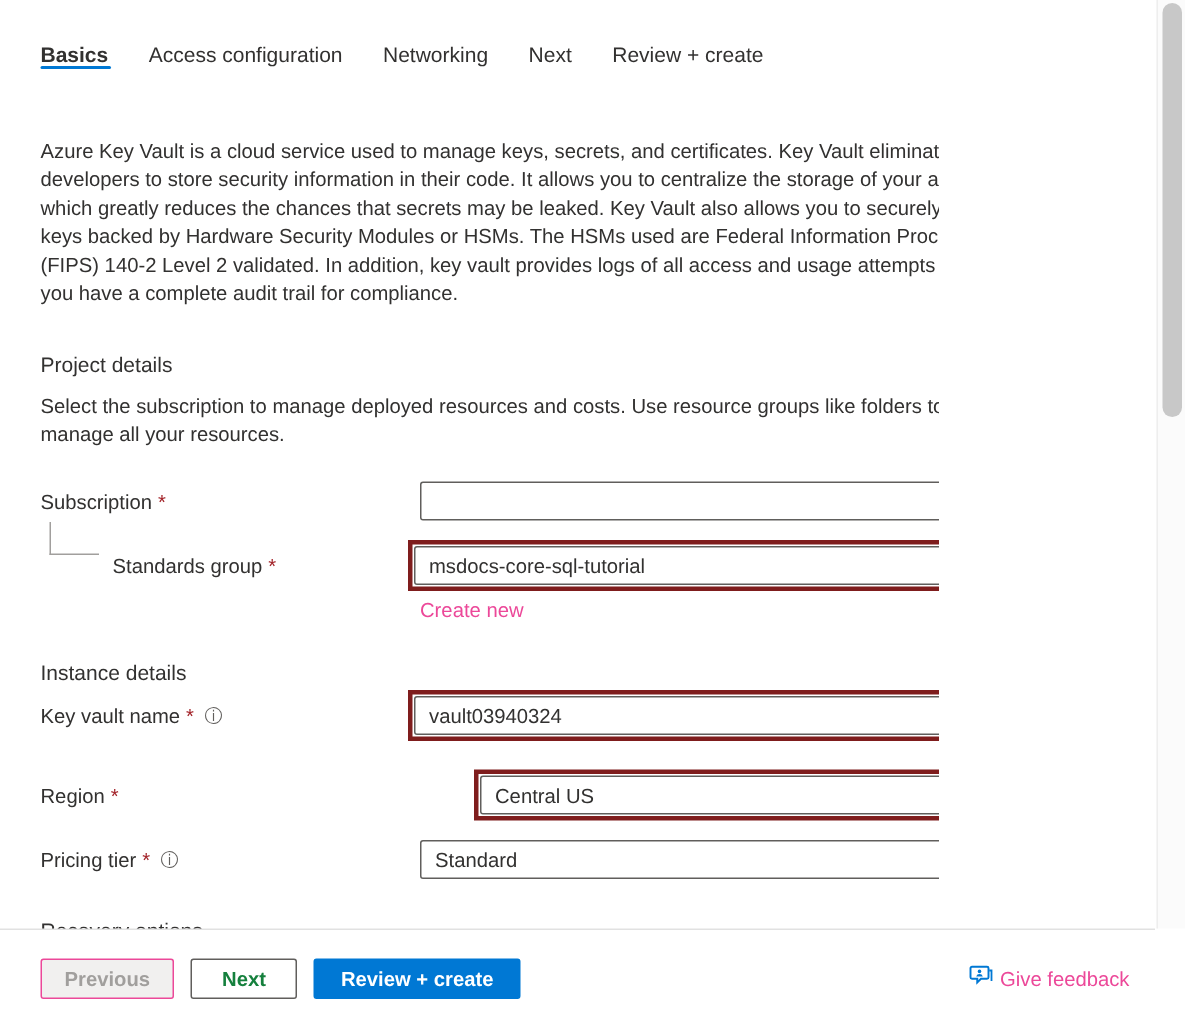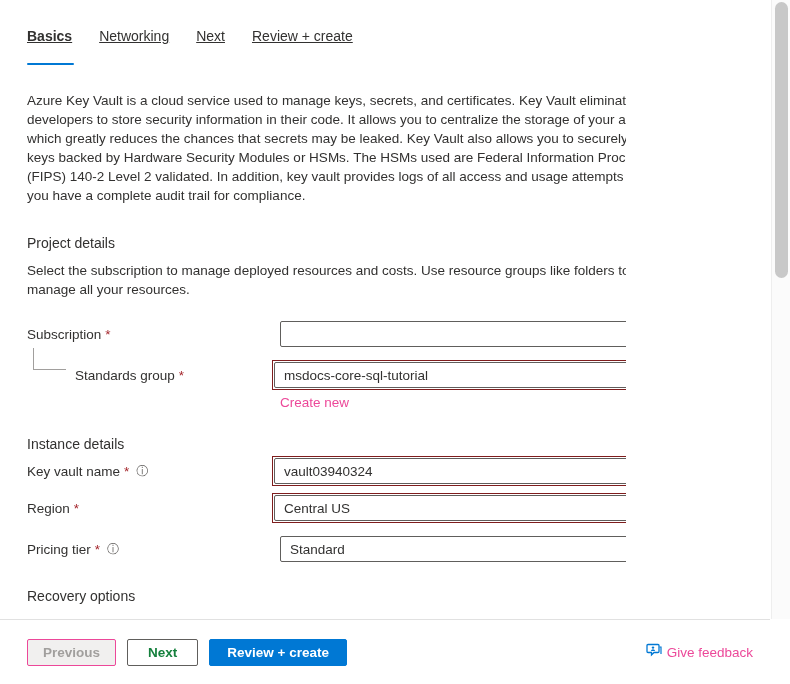--- a/index.html
+++ b/index.html
@@ -7,55 +7,55 @@
   body {
     font-family: "Liberation Sans", sans-serif;
     color: #323130;
     background: #fff;
     position: relative;
     overflow: hidden;
     font-size: 13.5px;
   }
   
   .tabs { display: flex; gap: 27px; padding: 28px 0 0 27px; font-size: 14px; }
-  .tab { position: relative; padding-bottom: 21px; cursor: pointer; white-space: nowrap; text-decoration: underline; }
+  .tab { position: relative; padding-bottom: 2px; cursor: pointer; white-space: nowrap; }
   .tab.active span { font-weight: bold; }
   .tab.active::after {
     content: ""; position: absolute; left: 0; right: -2px; bottom: 0;
     height: 2.5px; background: #0078d4; border-radius: 1px;
   }
   
   .content { position: absolute; top: 55px; left: 0; width: 626px; height: 565px; overflow: hidden; }
   .content-divider { position: absolute; top: 619px; left: 0; width: 770px; height: 1px; background: #e1e1e1; }
   .intro { margin: 36px 27px 0 27px; width: 719px; line-height: 19px; }
   .section-heading { margin-left: 27px; font-size: 14px; font-weight: normal; }
   .heading-project { margin-top: 30px; }
   .heading-instance { margin-top: 26px; }
   .heading-recovery { margin-top: 26px; }
   .section-desc { margin: 10px 27px 0 27px; width: 719px; line-height: 19px; }
   
   .form-row { display: flex; align-items: center; margin-left: 27px; position: relative; }
   .row-subscription { margin-top: 22px; }
   .row-resource-group { margin-top: 13px; }
   .row-key-vault { margin-top: 4px; }
-  .row-region { margin-top: 7px; }
+  .row-region { margin-top: 19px; gap: 44px; }
   .row-pricing { margin-top: 13px; }
   .form-label { width: 253px; flex-shrink: 0; display: flex; align-items: center; }
   .form-label.indented { padding-left: 48px; }
   .req { color: #a4262c; margin-left: 4px; }
   .info-icon { color: #605e5c; font-size: 12px; margin-left: 7px; cursor: default; }
   .field-col { width: 468px; flex-shrink: 0; }
   .control {
     height: 26px; border: 1px solid #605e5c; border-radius: 2px; background: #fff;
     display: flex; align-items: center; justify-content: space-between;
     padding: 0 11px 0 9px; width: 100%;
   }
   .control .value { white-space: nowrap; overflow: hidden; }
   .red-wrap {
-    border: 1px solid #7f1d1d; padding: 1px; margin-left: -8px; width: 483px;
+    border: 3px solid #7f1d1d; padding: 1px; margin-left: -8px; width: 483px;
     background: #fff;
   }
   .connector {
     position: absolute; left: 6px; top: -12px; width: 33px; height: 22px;
     border-left: 1px solid #a19f9d; border-bottom: 1px solid #a19f9d;
   }
   .create-new { margin: 5px 0 0 280px; }
   .link { color: #ec4899; text-decoration: none; cursor: pointer; text-align: center; }
   
   .footer {
@@ -88,20 +88,21 @@
   .scroll-thumb {
     position: absolute; top: 2px; left: 3px; width: 13px; height: 276px;
     background: #c8c8c8; border-radius: 7px;
   }
 </style>
 </head>
 <body>
 
 <div class="tabs">
   <div class="tab active"><span>Basics</span></div>
+  <div class="tab"><span>Access configuration</span></div>
   <div class="tab"><span>Networking</span></div>
   <div class="tab"><span>Next</span></div>
   <div class="tab"><span>Review + create</span></div>
 </div>
 
 <div class="content">
 
   <p class="intro">Azure Key Vault is a cloud service used to manage keys, secrets, and certificates. Key Vault eliminates the need for developers to store security information in their code. It allows you to centralize the storage of your application secrets which greatly reduces the chances that secrets may be leaked. Key Vault also allows you to securely store secrets and keys backed by Hardware Security Modules or HSMs. The HSMs used are Federal Information Processing Standards (FIPS) 140-2 Level 2 validated. In addition, key vault provides logs of all access and usage attempts of your secrets so you have a complete audit trail for compliance.</p>
 
   <h3 class="section-heading heading-project">Project details</h3>

